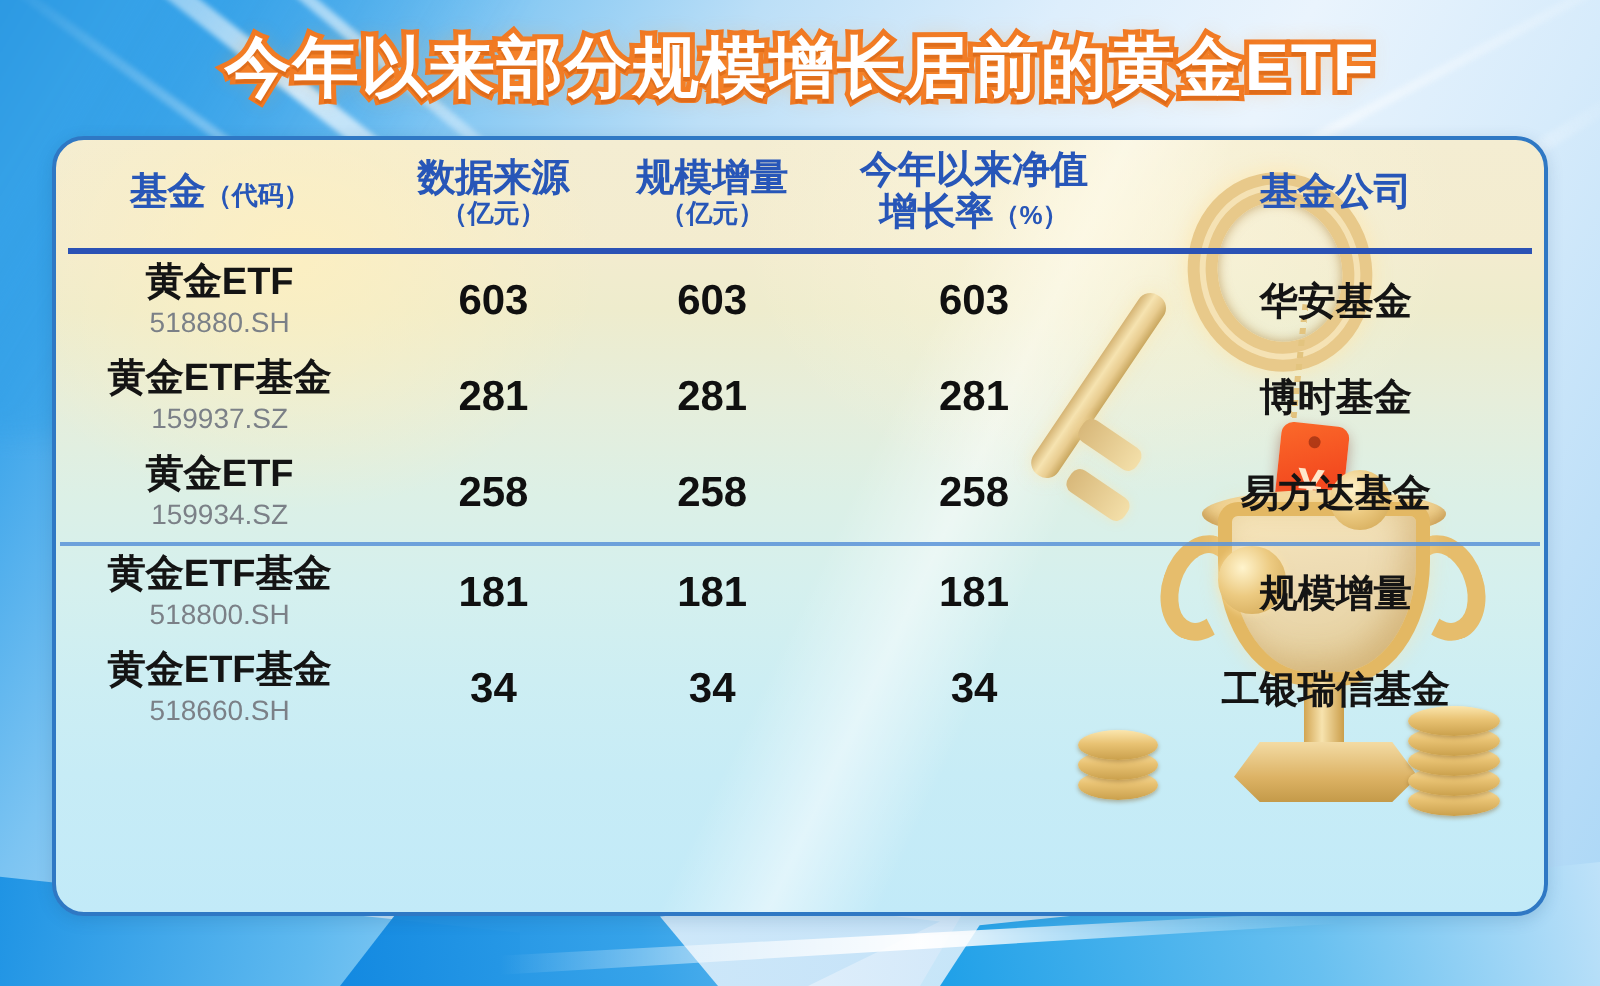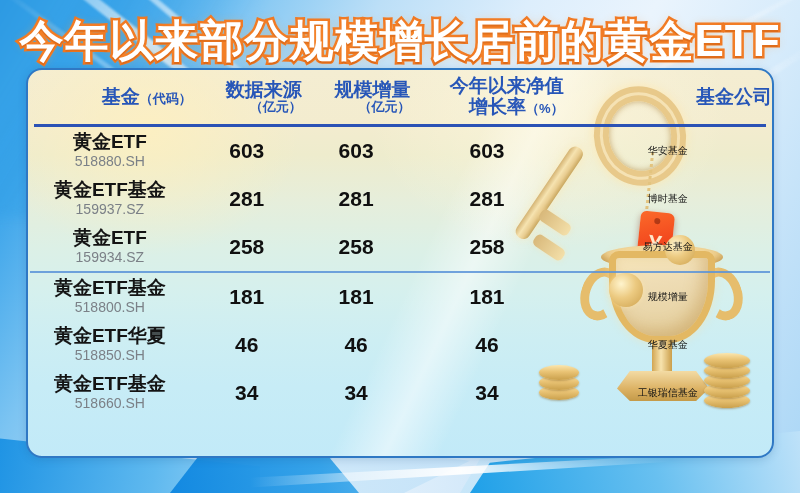--- a/index.html
+++ b/index.html
@@ -84,21 +84,21 @@
     background: linear-gradient(180deg, rgba(120,225,248,0) 0%, #7fe0f7 60%, #36c3ee 100%);
     clip-path: polygon(40% 0, 100% 52%, 72% 100%, 0 100%);
     opacity: .55;
   }
 
   
   .title {
     position: absolute;
     left: 0; right: 0; top: 12px;
     text-align: center;
-    font-size: 44px;
+    font-size: 33px;
     font-weight: bold;
     letter-spacing: 1px;
     color: #ffffff;
     -webkit-text-stroke: 5px #f07722;
     paint-order: stroke fill;
     text-shadow:
        0 2px 0 rgba(190,80,10,.35),
        0 0 10px rgba(255,160,60,.45);
     white-space: nowrap;
   }
@@ -135,21 +135,20 @@
     table-layout: fixed;
   }
   .tbl th, .tbl td { padding: 0; }
 
   thead th {
     color: #2756b8;
     font-weight: bold;
     vertical-align: middle;
     height: 54px;
     line-height: 1.08;
-    text-align: right;
   }
   .h-main { font-size: 19px; }
   .h-unit { font-size: 13px; font-weight: bold; }
   .h-unit-inline { font-size: 13px; font-weight: bold; }
   .hdr-rule td { padding: 0; }
   .hdr-rule .rule {
     height: 3px;
     background: #2b52b5;
     margin: 0 6px;
   }
@@ -176,22 +175,22 @@
     line-height: 1.15;
     margin-top: 1px;
     white-space: nowrap;
   }
   .num {
     font-size: 21px;
     font-weight: bold;
     color: #101010;
   }
   .company {
-    font-size: 10px;
-    font-weight: normal;
+    font-size: 19px;
+    font-weight: bold;
     color: #141414;
     white-space: nowrap;
   }
 
   .mid-rule td { padding: 0; }
   .mid-rule .rule2 {
     height: 2px;
     background: #5b93d8;
     opacity: .85;
     margin: 0 2px;
@@ -497,32 +496,20 @@
             <div class="fund-code">518800.SH</div>
           </td>
           <td class="num">181</td>
           <td class="num">181</td>
           <td class="num">181</td>
           <td>
             <div class="company">规模增量</div>
           </td>
         </tr>
 
-        <tr class="data-row">
-          <td>
-            <div class="fund-name">黄金ETF华夏</div>
-            <div class="fund-code">518850.SH</div>
-          </td>
-          <td class="num">46</td>
-          <td class="num">46</td>
-          <td class="num">46</td>
-          <td>
-            <div class="company">华夏基金</div>
-          </td>
-        </tr>
 
         <tr class="data-row">
           <td>
             <div class="fund-name">黄金ETF基金</div>
             <div class="fund-code">518660.SH</div>
           </td>
           <td class="num">34</td>
           <td class="num">34</td>
           <td class="num">34</td>
           <td>

